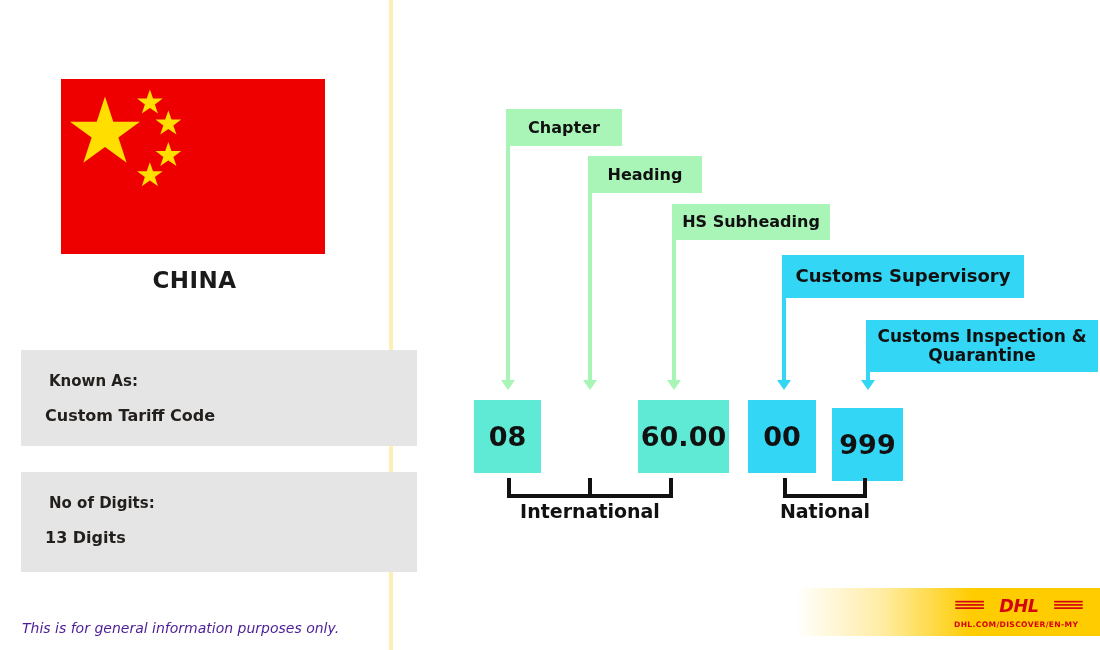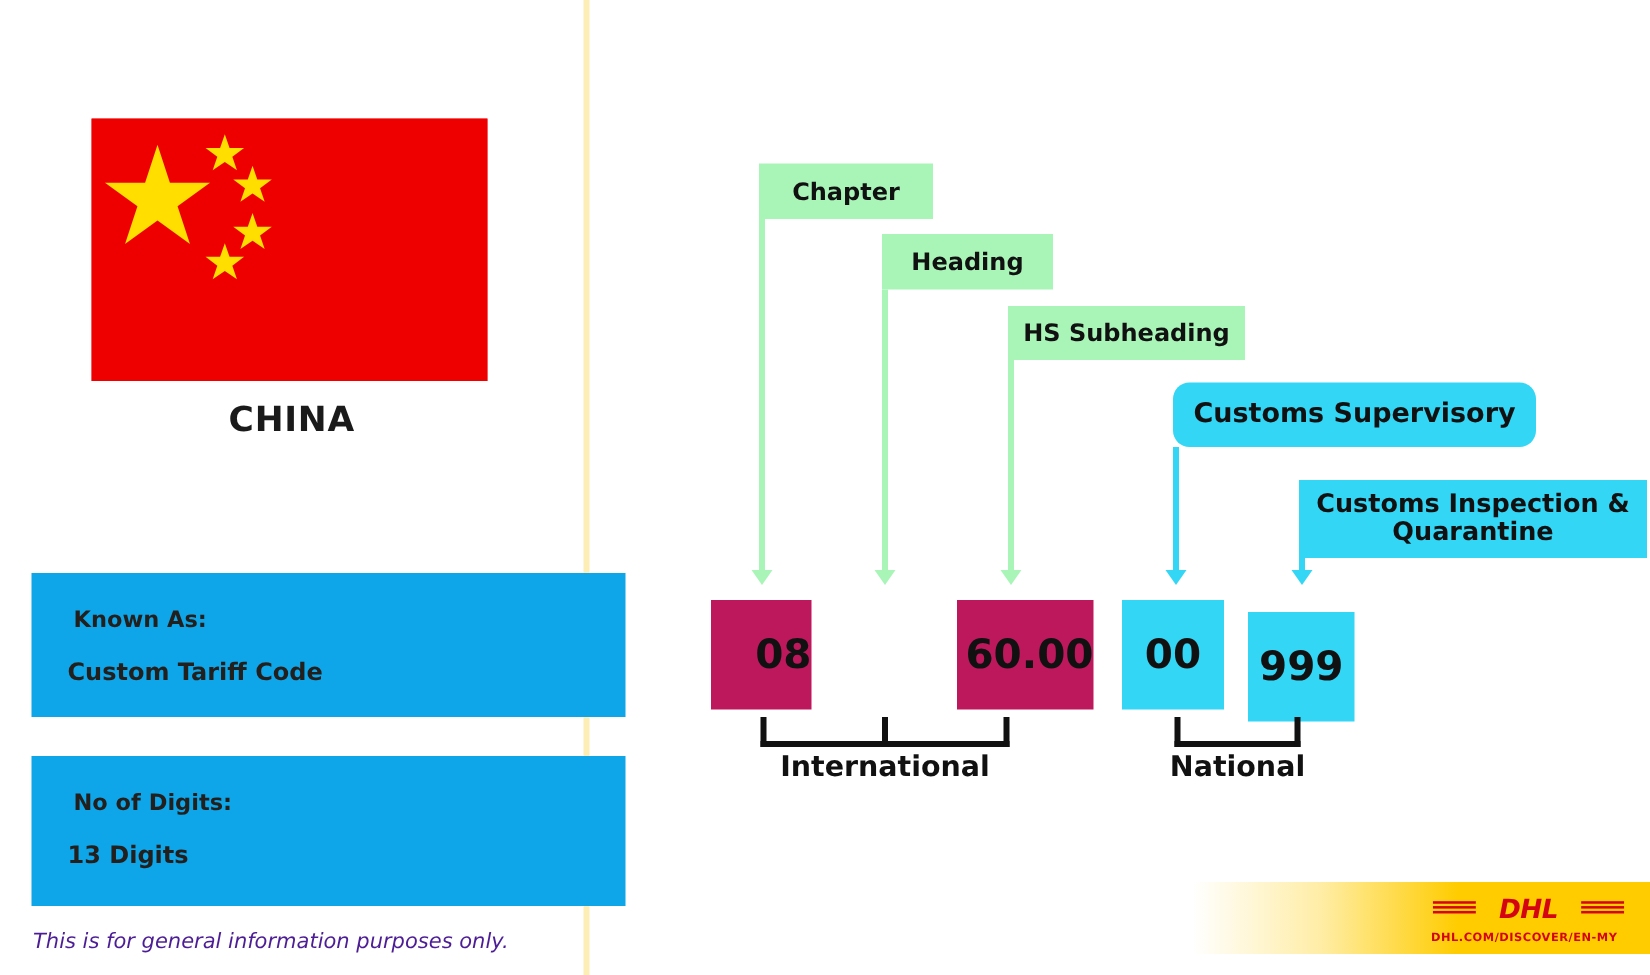--- a/index.html
+++ b/index.html
@@ -42,23 +42,22 @@
     font-weight: bold;
     color: #1a1a1a;
     letter-spacing: 0.5px;
     font-family: "DejaVu Sans", sans-serif;
   }
 
   .info-card {
     position: absolute;
     left: 21px;
     width: 396px;
-    background: #0ea5e9;
+    background: #e5e5e5;
     padding: 22px 0 22px 28px;
-    margin-top: 32px;
   }
   .info-card.one { top: 350px; height: 96px; }
   .info-card.two { top: 472px; height: 100px; }
   .info-label {
     font-size: 15px;
     font-weight: bold;
     color: #231f1c;
     margin-bottom: 16px;
     font-family: "DejaVu Sans", sans-serif;
   }
@@ -111,21 +110,21 @@
   .code-box {
     position: absolute;
     display: flex;
     align-items: center;
     justify-content: center;
     font-size: 27px;
     font-weight: bold;
     color: #111111;
     font-family: "DejaVu Sans", sans-serif;
   }
-  .code-box.green { background: #be185d; justify-content: flex-end; }
+  .code-box.green { background: #5eead4; }
   .code-box.cyan  { background: #33d6f5; }
 
   .bracket { position: absolute; }
   .bracket-line { position: absolute; background: #111111; }
 
   .group-label {
     position: absolute;
     font-size: 19px;
     font-weight: bold;
     color: #111111;
@@ -202,21 +201,21 @@
     </div>
     <div class="connector" style="left:540px; top:193px; width:4px; height:187px;"></div>
     <div class="arrowhead" style="left:535px; top:380px;"></div>
 
     <div class="tag green" style="left:624px; top:204px; width:158px; height:36px; font-size:16px;">
       <span>HS Subheading</span>
     </div>
     <div class="connector" style="left:624px; top:240px; width:4px; height:140px;"></div>
     <div class="arrowhead" style="left:619px; top:380px;"></div>
 
-    <div class="tag cyan" style="left:734px; top:255px; width:242px; height:43px; font-size:18px;border-radius:11px;">
+    <div class="tag cyan" style="left:734px; top:255px; width:242px; height:43px; font-size:18px;">
       <span>Customs Supervisory</span>
     </div>
     <div class="connector cyan" style="left:734px; top:298px; width:4px; height:82px;"></div>
     <div class="arrowhead cyan" style="left:729px; top:380px;"></div>
 
     <div class="tag cyan" style="left:818px; top:320px; width:232px; height:52px; font-size:17px; padding:0 10px;">
       <span>Customs Inspection &amp; Quarantine</span>
     </div>
     <div class="connector cyan" style="left:818px; top:372px; width:4px; height:8px;"></div>
     <div class="arrowhead cyan" style="left:813px; top:380px;"></div>

